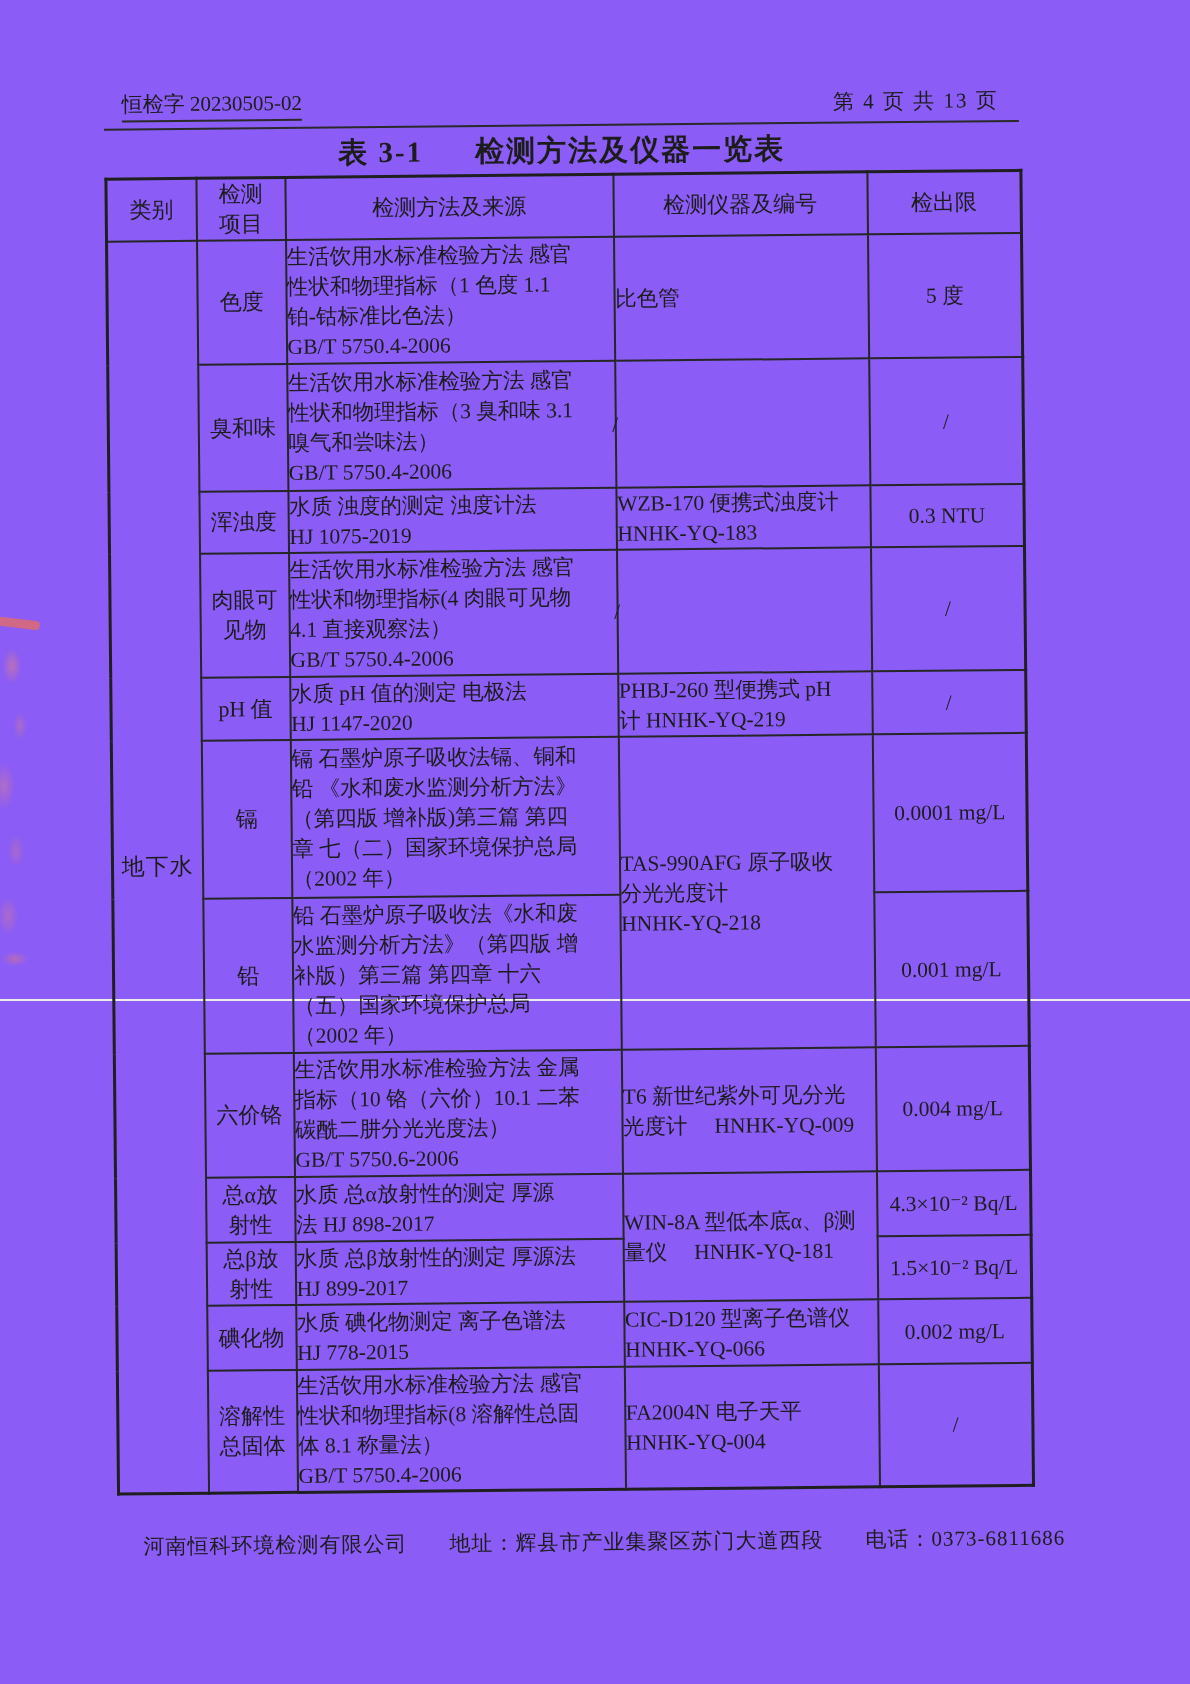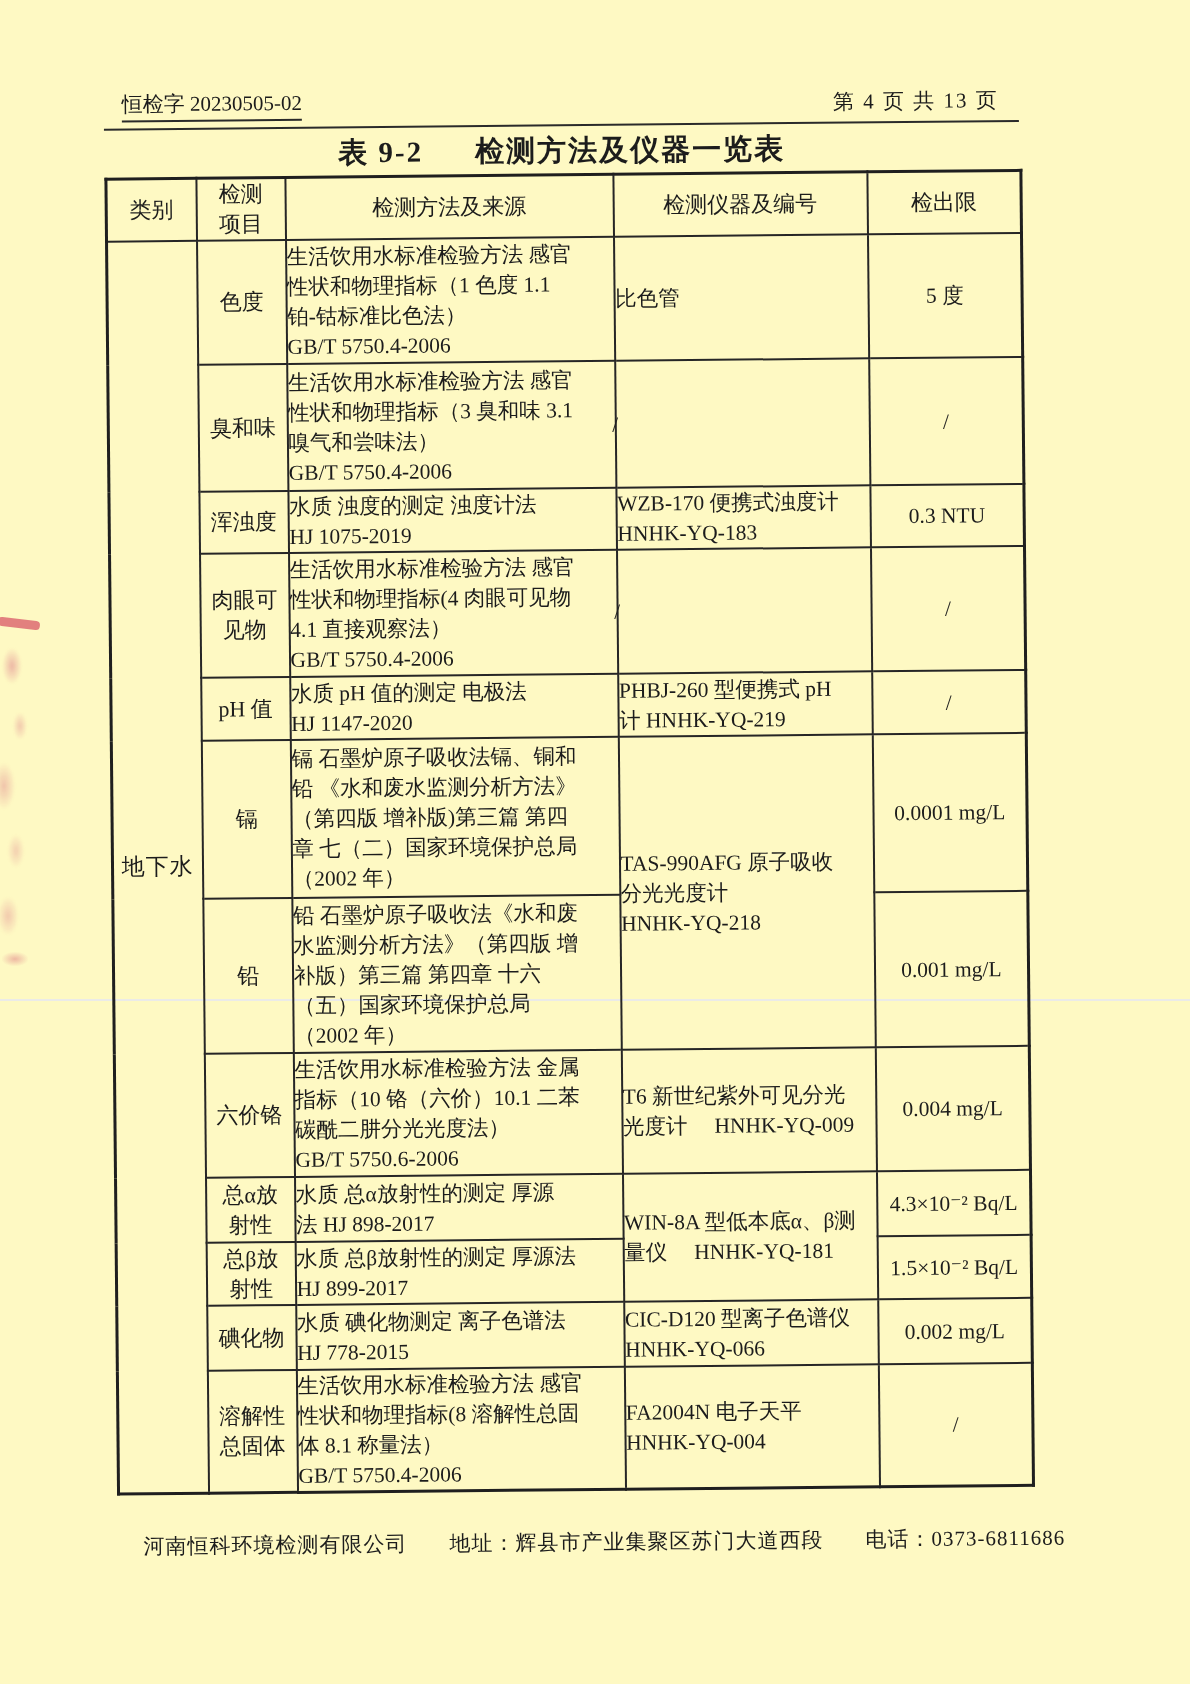--- a/index.html
+++ b/index.html
@@ -6,21 +6,21 @@
   body {
     width: 1190px; height: 1684px;
     background: #f4f4f2;
     font-family: "Liberation Serif", "DejaVu Serif", serif;
     color: #1c1c1c;
     overflow: hidden;
   }
   .page {
     position: relative;
     width: 1190px; height: 1684px;
-    background: #fef9c3;
+    background: #8b5cf6;
     overflow: hidden;
   }
   
   .fold-line {
     position: absolute;
     left: 0; top: 999px;
     width: 1190px; height: 2px;
     background: #ebebe8;
     z-index: 0;
   }
@@ -167,21 +167,21 @@
   <div class="stamp-dot"></div>
 
   <div class="sheet">
 
     <div class="hdr">
       <span class="hdr-left">恒检字 20230505-02</span>
       <span class="hdr-right">第 4 页 共 13 页</span>
     </div>
 
     <div class="doc-title">
-      <span>表 9-2</span><span class="t-gap"></span><span>检测方法及仪器一览表</span>
+      <span>表 3-1</span><span class="t-gap"></span><span>检测方法及仪器一览表</span>
     </div>
 
     <table class="main">
       <colgroup>
         <col style="width:90px">
           <col style="width:89px">
           <col style="width:328px">
           <col style="width:254px">
           <col style="width:154px">
       </colgroup>

